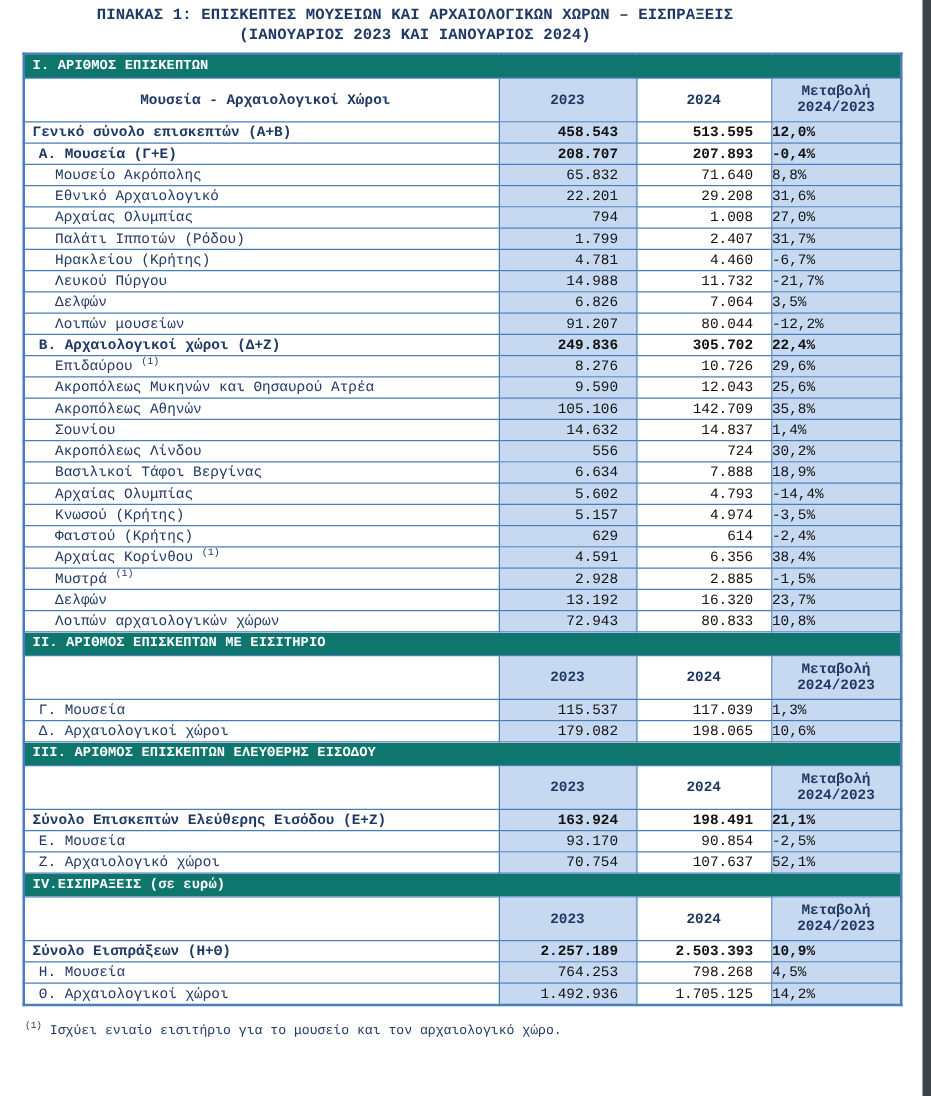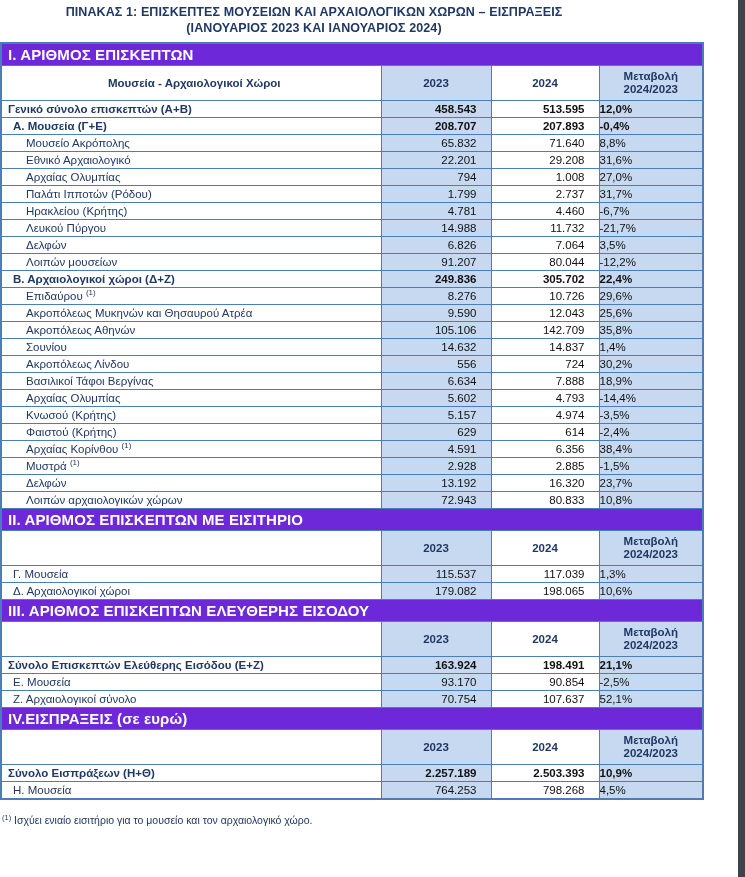--- a/index.html
+++ b/index.html
@@ -4,33 +4,33 @@
 <style>
   html,body{margin:0;padding:0;}
   body{
     width:745px;height:877px;position:relative;background:#ffffff;
     font-family:"Liberation Sans","DejaVu Sans",sans-serif;
     -webkit-font-smoothing:antialiased;overflow:hidden;
   }
   .page-edge{
     position:absolute;top:0;right:0;width:7px;height:877px;background:#3e4349;
   }
-  .content{position:absolute;left:0;top:4px;width:628px;}
+  .content{position:absolute;left:18px;top:4px;width:628px;font-family:Liberation Mono, monospace;}
   .title{
     text-align:center;font-weight:bold;font-size:12.5px;line-height:16px;
     color:#1f3864;letter-spacing:.1px;
   }
   table.stats{
     width:702px;border-collapse:collapse;margin-top:6px;table-layout:fixed;
   }
   table.stats, table.stats td{border:1.5px solid #4a7ebb;}
   table.stats{border-width:2px;}
   td{padding:0;font-size:11.5px;color:#111111;overflow:hidden;white-space:nowrap;}
   tr.bar-row td{
-    background:#6d28d9;color:#ffffff;font-weight:bold;font-size:15px;
+    background:#0f766e;color:#ffffff;font-weight:bold;font-size:11px;
     padding:2px 6px;height:14px;letter-spacing:.1px;border-left-color:#4a7ebb;
   }
   tr.header-row td{
     height:34px;font-weight:bold;color:#1f3864;text-align:center;
     vertical-align:middle;font-size:11.5px;line-height:13px;
   }
   tr.header-row td.chg{white-space:pre-line;}
   tr.data-row td{height:16px;vertical-align:middle;}
   td.lbl{text-align:left;color:#1f3864;padding-left:6px;}
   td.lbl.ind1{padding-left:11px;}
@@ -96,21 +96,21 @@
         </tr>
         <tr class="data-row">
           <td class="lbl ind2">Αρχαίας Ολυμπίας</td>
           <td class="num bg-blue">794</td>
           <td class="num">1.008</td>
           <td class="chg bg-blue">27,0%</td>
         </tr>
         <tr class="data-row">
           <td class="lbl ind2">Παλάτι Ιπποτών (Ρόδου)</td>
           <td class="num bg-blue">1.799</td>
-          <td class="num">2.737</td>
+          <td class="num">2.407</td>
           <td class="chg bg-blue">31,7%</td>
         </tr>
         <tr class="data-row">
           <td class="lbl ind2">Ηρακλείου (Κρήτης)</td>
           <td class="num bg-blue">4.781</td>
           <td class="num">4.460</td>
           <td class="chg bg-blue">-6,7%</td>
         </tr>
         <tr class="data-row">
           <td class="lbl ind2">Λευκού Πύργου</td>
@@ -252,21 +252,21 @@
           <td class="num">198.491</td>
           <td class="chg bg-blue">21,1%</td>
         </tr>
         <tr class="data-row">
           <td class="lbl ind1">Ε. Μουσεία</td>
           <td class="num bg-blue">93.170</td>
           <td class="num">90.854</td>
           <td class="chg bg-blue">-2,5%</td>
         </tr>
         <tr class="data-row">
-          <td class="lbl ind1">Ζ. Αρχαιολογικοί σύνολο</td>
+          <td class="lbl ind1">Ζ. Αρχαιολογικό χώροι</td>
           <td class="num bg-blue">70.754</td>
           <td class="num">107.637</td>
           <td class="chg bg-blue">52,1%</td>
         </tr>
         <tr class="bar-row">
           <td class="" colspan="4">IV.ΕΙΣΠΡΑΞΕΙΣ (σε ευρώ)</td>
         </tr>
         <tr class="header-row">
           <td class="lbl" style="text-align: center;"></td>
           <td class="bg-blue">2023</td>
@@ -279,19 +279,25 @@
           <td class="num bg-blue">2.257.189</td>
           <td class="num">2.503.393</td>
           <td class="chg bg-blue">10,9%</td>
         </tr>
         <tr class="data-row">
           <td class="lbl ind1">Η. Μουσεία</td>
           <td class="num bg-blue">764.253</td>
           <td class="num">798.268</td>
           <td class="chg bg-blue">4,5%</td>
         </tr>
+        <tr class="data-row">
+          <td class="lbl ind1">Θ. Αρχαιολογικοί χώροι</td>
+          <td class="num bg-blue">1.492.936</td>
+          <td class="num">1.705.125</td>
+          <td class="chg bg-blue">14,2%</td>
+        </tr>
       </tbody>
   </table>
 
   <div class="footnote"><sup>(1)</sup> <span>Ισχύει ενιαίο εισιτήριο για το μουσείο και τον αρχαιολογικό χώρο.</span></div>
 </div>
 
 <div class="page-edge"></div>
 
 </body></html>

